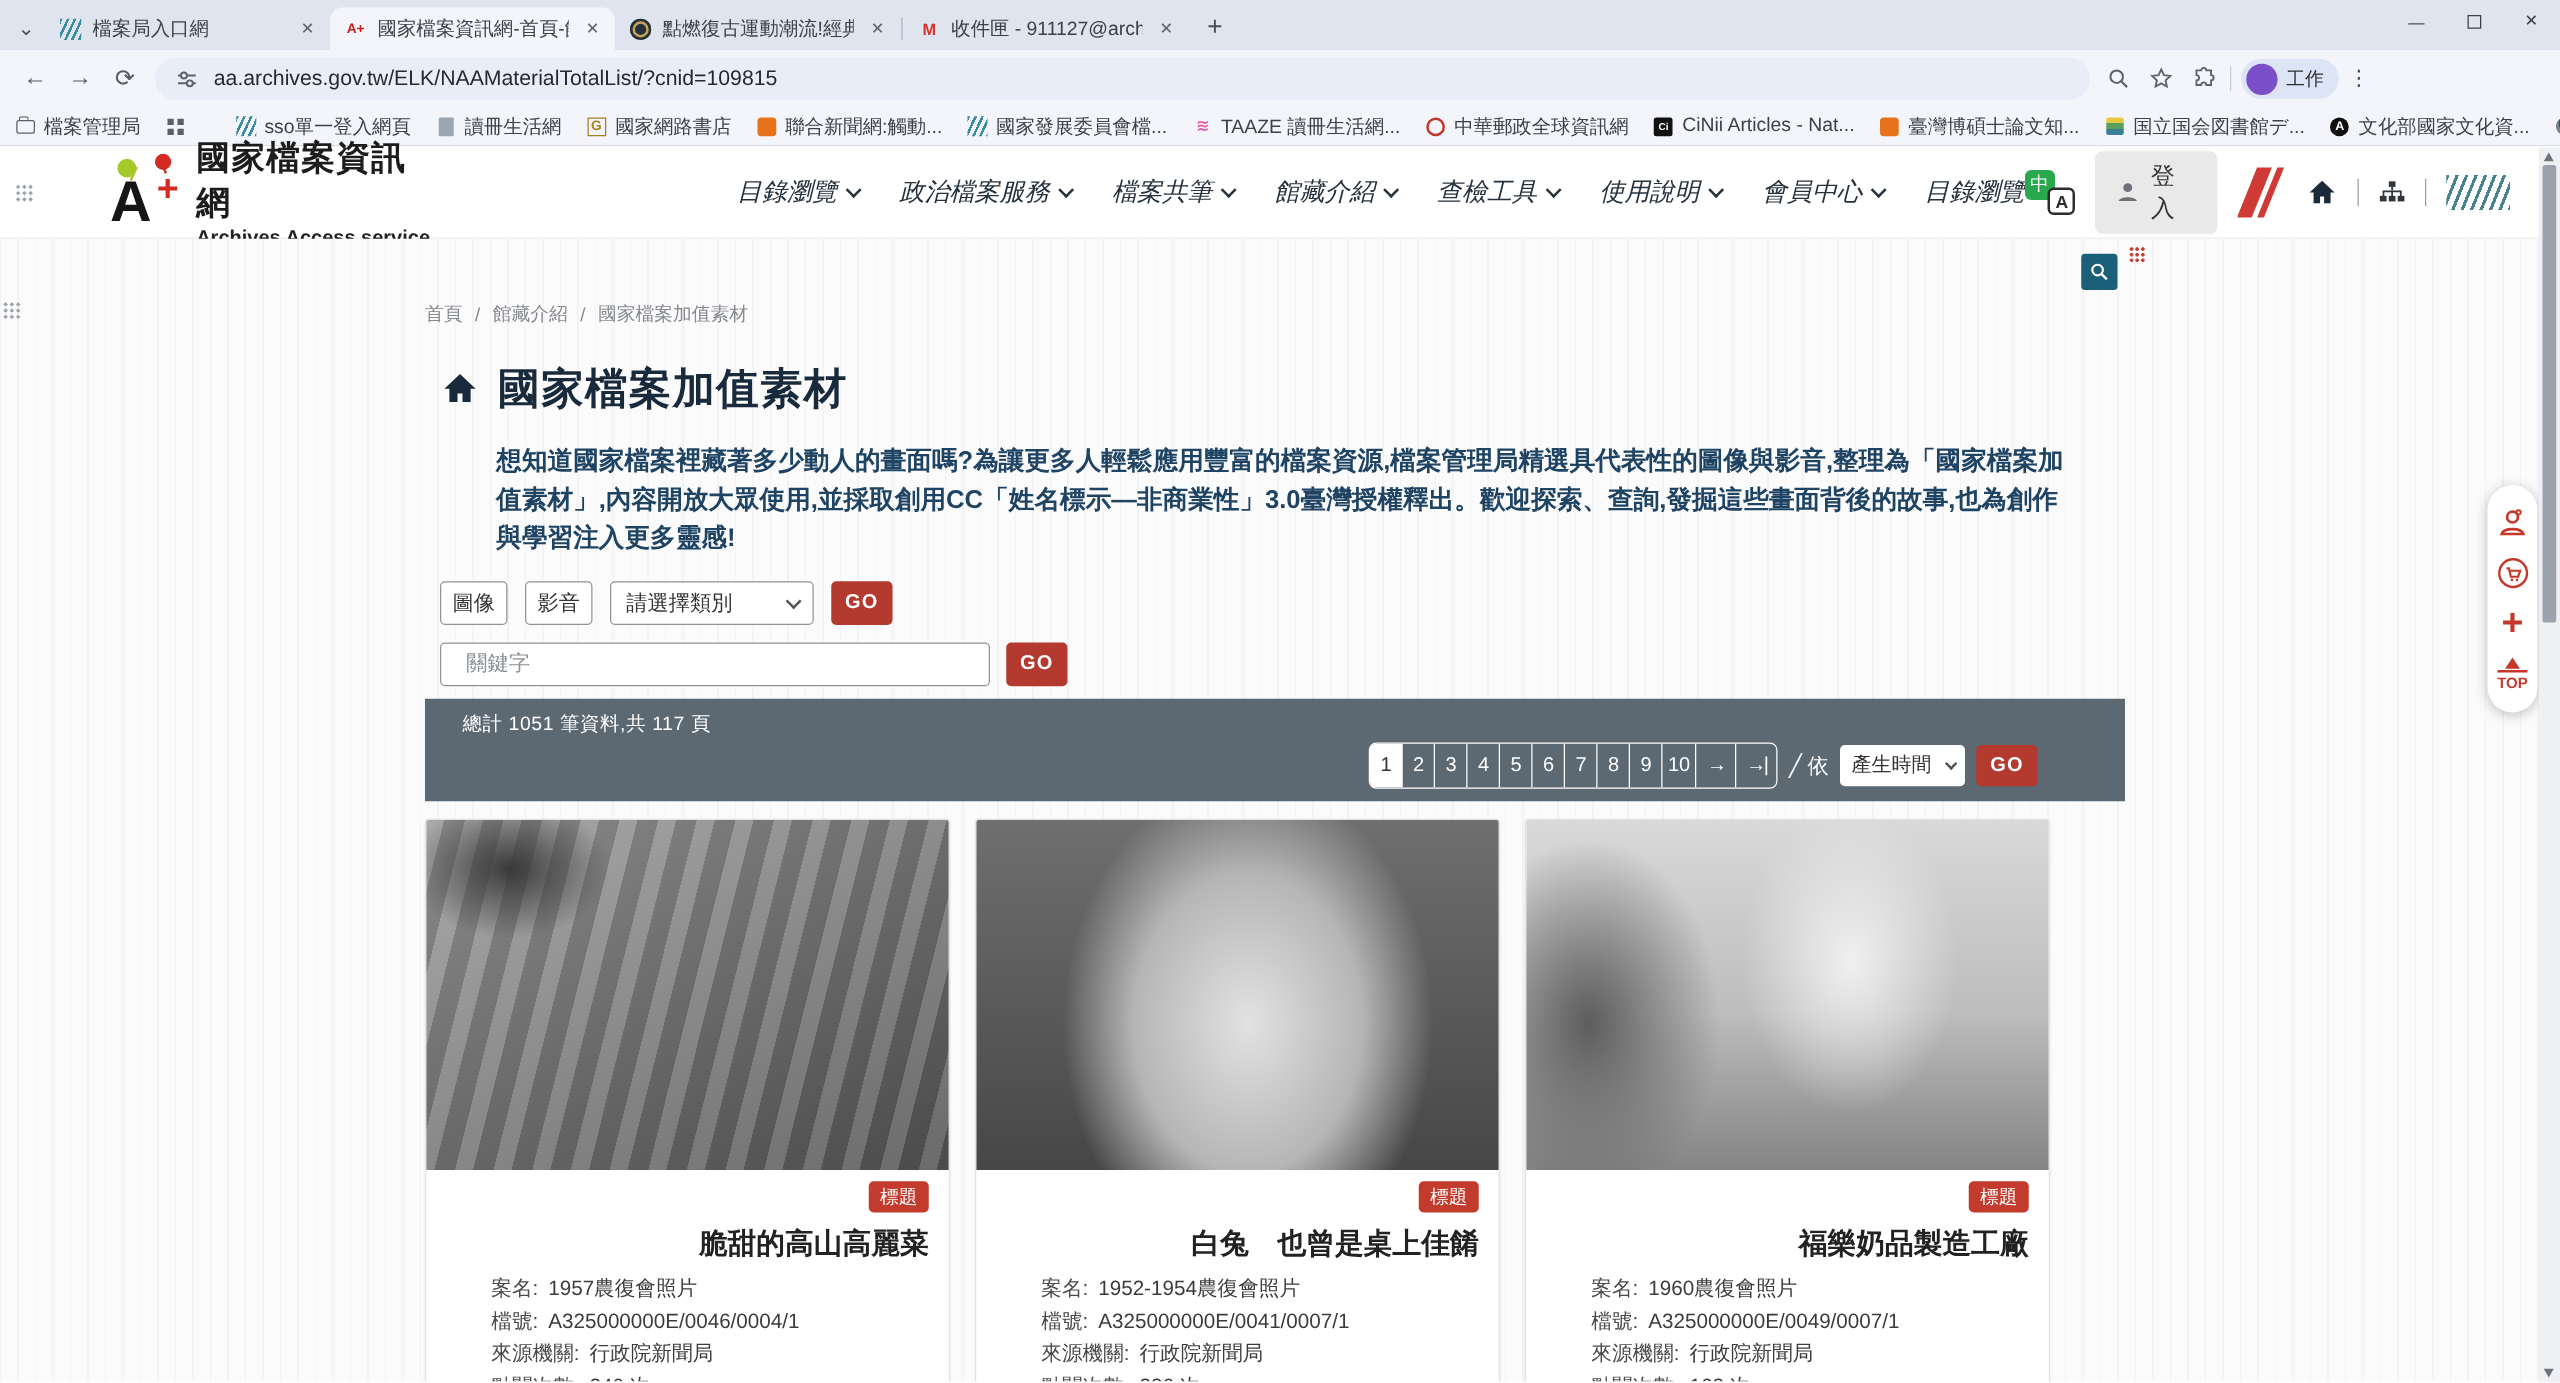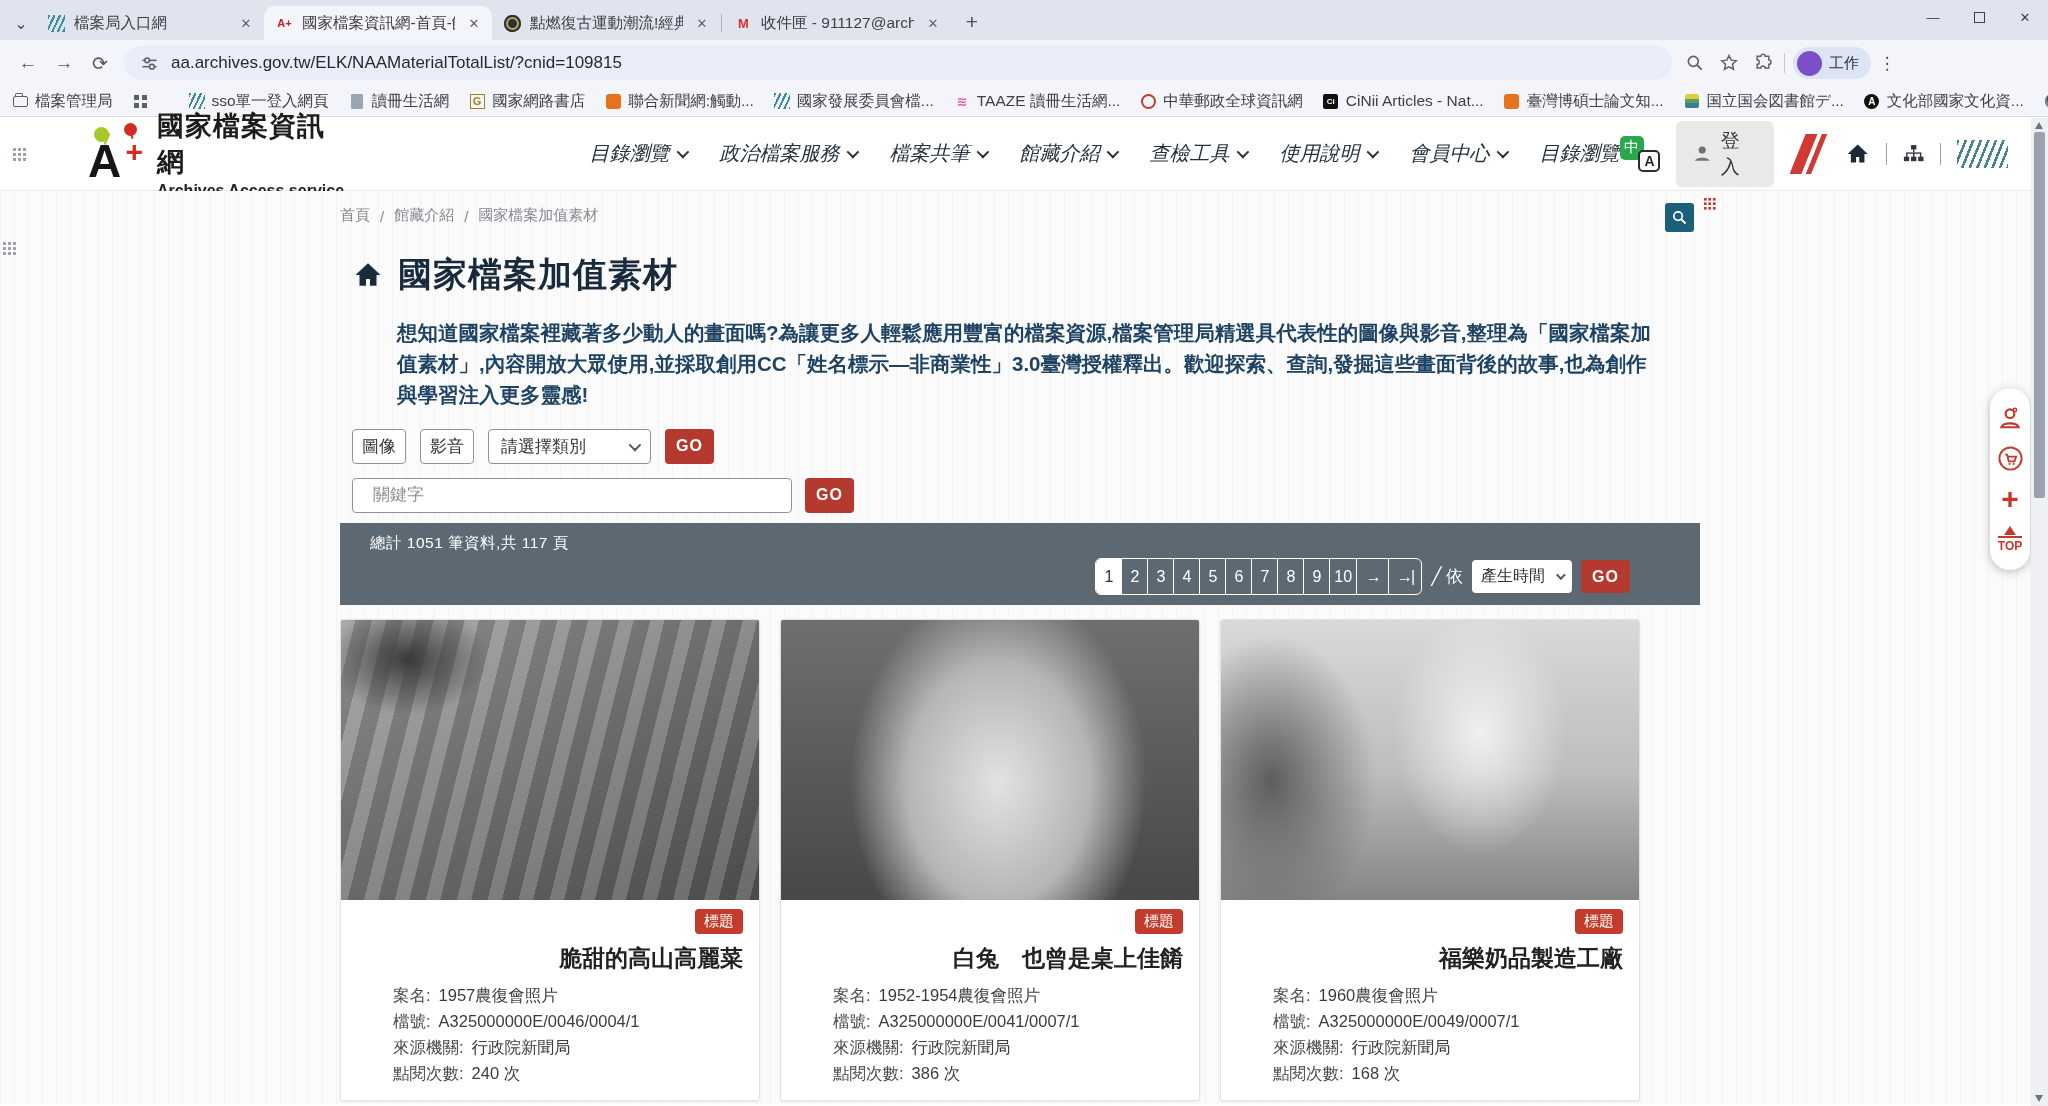--- a/index.html
+++ b/index.html
@@ -110,21 +110,21 @@
   .hsep{width:1px;height:22px;background:#9aa1a8;}
   .na-stripes{width:52px;height:28px;
     background:repeating-linear-gradient(112deg,#47828f 0 2.5px,transparent 2.5px 7px);}
 
   
   .content{position:relative;height:914px;background:
     repeating-linear-gradient(90deg,rgba(40,50,70,0.04) 0 1px,transparent 1px 14px),#fbfbfc;
     overflow:hidden;}
   .container{position:relative;margin-left:340px;width:1360px;padding-top:14px;}
   .content-grip{position:absolute;left:2px;top:50px;}
-  .breadcrumb{display:flex;align-items:flex-end;gap:10px;font-size:15px;color:#85898e;height:20px;}
+  .breadcrumb{display:flex;align-items:flex-end;gap:10px;font-size:15px;color:#85898e;height:20px;margin-top:36px;}
   .searchsq{position:absolute;top:12px;right:6px;width:29px;height:29px;background:#1c5f78;
     border-radius:3px;display:flex;align-items:center;justify-content:center;}
   .redgrip{position:absolute;top:6px;right:-16px;width:13px;height:13px;
     background-image:radial-gradient(#c23b2c 1.3px,transparent 1.5px);background-size:4.5px 4.5px;}
   .titlerow{display:flex;align-items:center;gap:14px;margin:28px 0 0 12px;height:44px;}
   .pagetitle{font-size:34px;font-weight:800;color:#182a3b;letter-spacing:1px;}
   .desc{margin:20px 0 0 57px;width:1262px;font-size:20.5px;line-height:31px;font-weight:700;color:#1e4363;}
   .filterrow{display:flex;align-items:center;gap:14px;margin:18px 0 0 12px;height:36px;}
   .tabbtn{height:35px;padding:0 9px;background:#fff;border:1px solid #8f9398;border-radius:4px;
     font-size:17px;color:#333;display:flex;align-items:center;}

